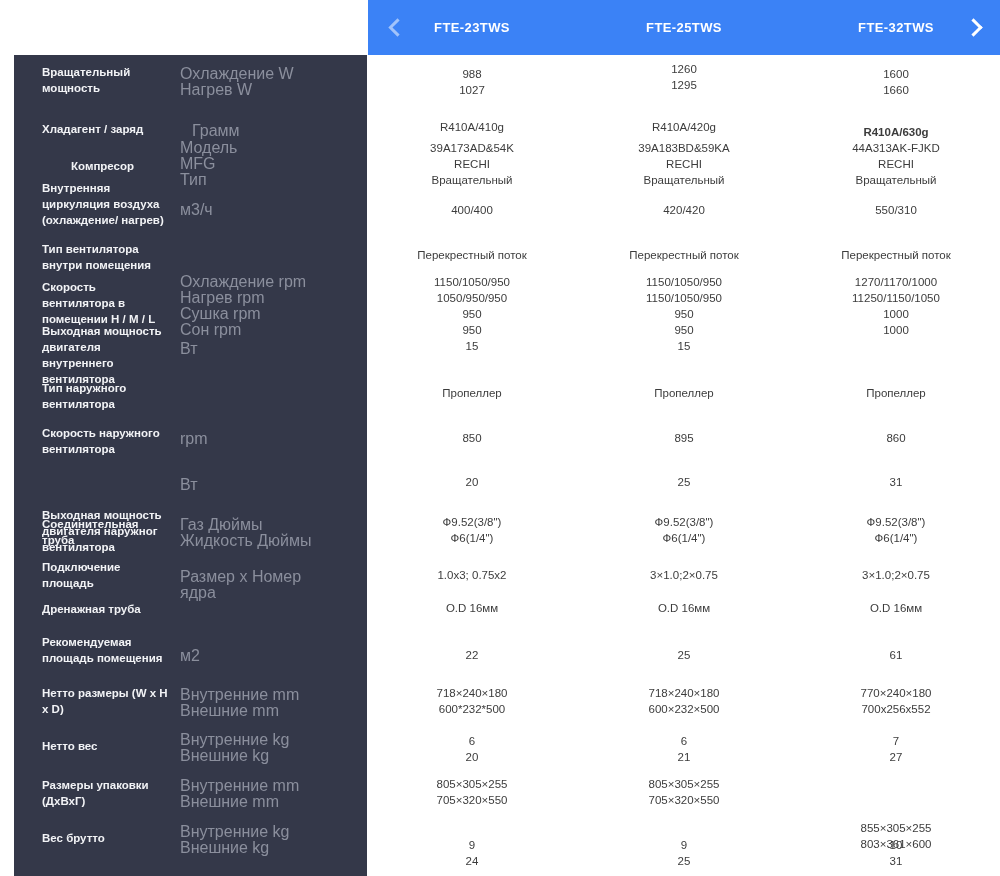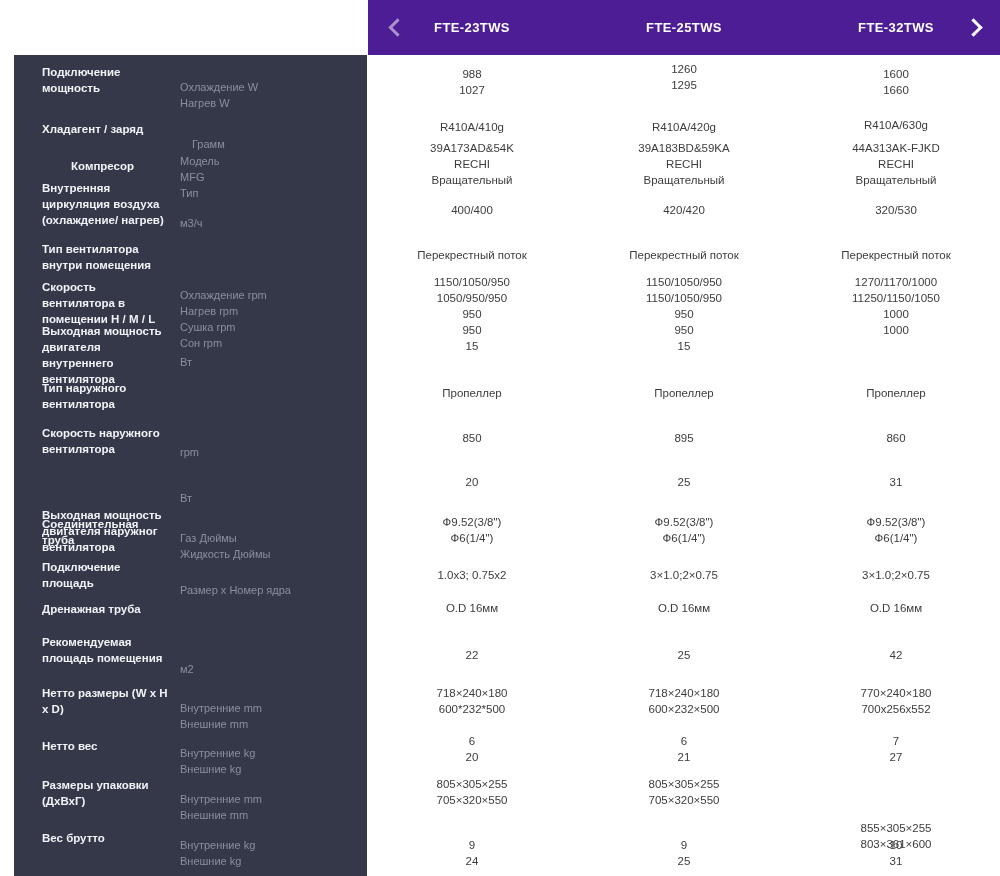--- a/index.html
+++ b/index.html
@@ -25,21 +25,21 @@
     font-weight: bold;
     letter-spacing: 1.6px;
     color: #2f3340;
   }
 
   
   .tabs-bar {
     position: absolute;
     left: 368px; top: 0px;
     width: 632px; height: 55px;
-    background: #4c1d95;
+    background: #3b82f6;
   }
   .tab-arrow {
     position: absolute;
     top: 0; height: 55px; width: 38px;
     display: flex; align-items: center; justify-content: center;
   }
   .tab-arrow.left  { left: 8px;  }
   .tab-arrow.right { right: 6px; }
   .chev {
     display: block;
@@ -65,25 +65,24 @@
     position: absolute;
     color: #f2f3f6;
     font-size: 11.5px;
     font-weight: bold;
     line-height: 16px;
     width: 128px;
   }
   .unit {
     position: absolute;
     color: #8b8f9d;
-    font-size: 11px;
+    font-size: 16px;
     line-height: 16px;
     font-weight: normal;
     width: 160px;
-    margin-top: 13px;
   }
   .val {
     position: absolute;
     text-align: center;
     color: #3c3c3c;
     font-size: 11.5px;
     line-height: 16px;
     width: 190px;
   }
   .val.c1 { left: 377px; }
@@ -104,21 +103,21 @@
     </div>
     <div class="tab-arrow right">
       <span class="chev"></span>
     </div>
     <div class="tab-item" style="left:9px;width:190px;">FTE-23TWS</div>
     <div class="tab-item" style="left:221px;width:190px;">FTE-25TWS</div>
     <div class="tab-item" style="left:433px;width:190px;">FTE-32TWS</div>
   </div>
 
   <div id="rows-host">
-      <div class="lbl" style="left: 42px; top: 64px;">Подключение мощность</div>
+      <div class="lbl" style="left: 42px; top: 64px;">Вращательный мощность</div>
       <div class="unit" style="left: 180px; top: 66px;">
         <div>Охлаждение W</div>
         <div>Нагрев W</div>
       </div>
       <div class="val c1" style="top: 66px;">
         <div>988</div>
         <div>1027</div>
       </div>
       <div class="val c2" style="top: 61px;">
         <div>1260</div>
@@ -131,21 +130,21 @@
       <div class="lbl" style="left: 42px; top: 121px;">Хладагент / заряд</div>
       <div class="unit" style="left: 192px; top: 123px;">
         <div>Грамм</div>
       </div>
       <div class="val c1" style="top: 119px;">
         <div>R410A/410g</div>
       </div>
       <div class="val c2" style="top: 119px;">
         <div>R410A/420g</div>
       </div>
-      <div class="val c3" style="top: 117px;">
+      <div class="val c3" style="top: 124px; font-weight: bold;">
         <div>R410A/630g</div>
       </div>
       <div class="lbl" style="left: 42px; top: 158px; margin-left: 29px;">Компресор</div>
       <div class="unit" style="left: 180px; top: 140px;">
         <div>Модель</div>
         <div>MFG</div>
         <div>Тип</div>
       </div>
       <div class="val c1" style="top: 140px;">
         <div>39A173AD&amp;54K</div>
@@ -166,21 +165,21 @@
       <div class="unit" style="left: 180px; top: 202px;">
         <div>м3/ч</div>
       </div>
       <div class="val c1" style="top: 202px;">
         <div>400/400</div>
       </div>
       <div class="val c2" style="top: 202px;">
         <div>420/420</div>
       </div>
       <div class="val c3" style="top: 202px;">
-        <div>320/530</div>
+        <div>550/310</div>
       </div>
       <div class="lbl" style="left: 42px; top: 241px;">Тип вентилятора внутри помещения</div>
       <div class="val c1" style="top: 247px;">
         <div>Перекрестный поток</div>
       </div>
       <div class="val c2" style="top: 247px;">
         <div>Перекрестный поток</div>
       </div>
       <div class="val c3" style="top: 247px;">
         <div>Перекрестный поток</div>
@@ -300,21 +299,21 @@
       <div class="unit" style="left: 180px; top: 648px;">
         <div>м2</div>
       </div>
       <div class="val c1" style="top: 647px;">
         <div>22</div>
       </div>
       <div class="val c2" style="top: 647px;">
         <div>25</div>
       </div>
       <div class="val c3" style="top: 647px;">
-        <div>42</div>
+        <div>61</div>
       </div>
       <div class="lbl" style="left: 42px; top: 685px;">Нетто размеры (W x H x D)</div>
       <div class="unit" style="left: 180px; top: 687px;">
         <div>Внутренние mm</div>
         <div>Внешние mm</div>
       </div>
       <div class="val c1" style="top: 685px;">
         <div>718×240×180</div>
         <div>600*232*500</div>
       </div>

